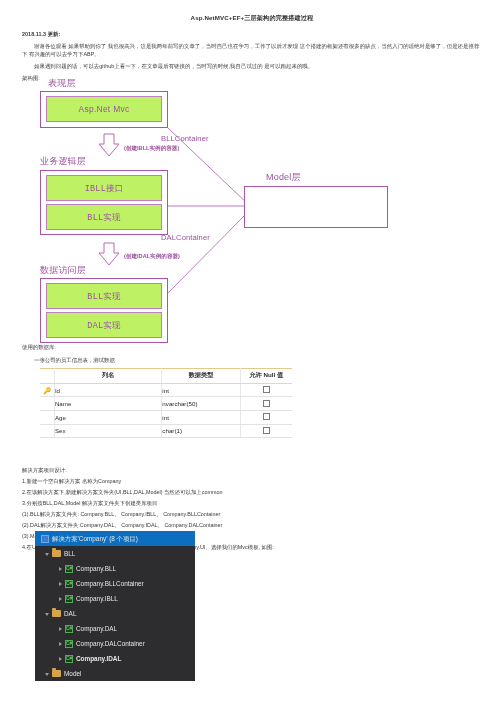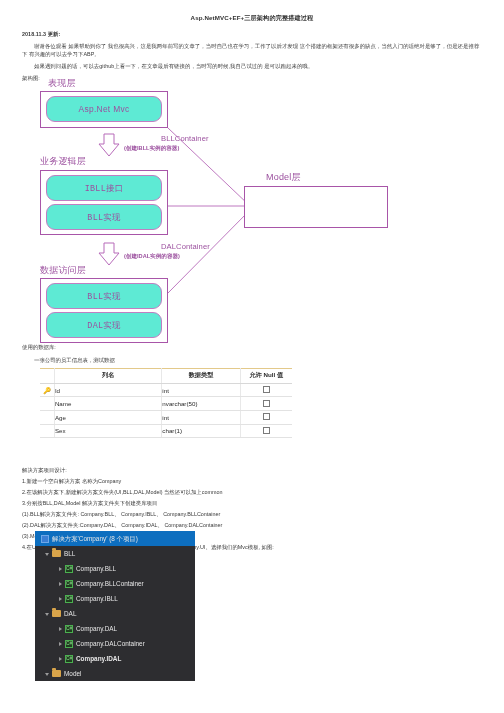--- a/index.html
+++ b/index.html
@@ -32,22 +32,22 @@
     position:absolute;font-size:9px;font-weight:normal;color:#9b4f9e;
     letter-spacing:.2px;border-bottom:1.4px solid #b76ab9;padding-bottom:16px;
     line-height:11px;
   }
   .layer-label.nobd{border-bottom:none;margin-left:16px;}
   .outer-box{
     position:absolute;border:1.3px solid #a855a8;background:#ffffff;
     box-sizing:border-box;
   }
   .inner-box{
-    position:absolute;border:1.1px solid #c07ec2;border-radius:9px;
-    background:#5eead4;box-sizing:border-box;
+    position:absolute;border:1.1px solid #c07ec2;border-radius:0;
+    background:#bef264;box-sizing:border-box;
     display:flex;align-items:center;justify-content:center;
     font-size:8.4px;color:#9b4f9e;letter-spacing:.3px;text-align:right;
   }
   .inner-box.cn{font-size:8.4px;font-family:Liberation Mono, monospace;}
   .arrow-label{
     position:absolute;font-size:7.6px;color:#9b4f9e;white-space:nowrap;
     letter-spacing:.1px;
     padding-left:37px;
   }
   .arrow-sub{
@@ -156,21 +156,21 @@
     <div class="arrow-sub" style="left:124px;top:67px;">(创建IBLL实例的容器)</div>
 
     <div class="layer-label" style="left:40px;top:78px;">业务逻辑层</div>
     <div class="outer-box" style="left:40px;top:92px;width:128px;height:65px;"></div>
     <div class="inner-box cn" style="left:46px;top:97px;width:116px;height:26px;">IBLL接口</div>
     <div class="inner-box cn" style="left:46px;top:126px;width:116px;height:26px;">BLL实现</div>
 
     <svg class="svgwrap" viewBox="0 0 504 280">
       <polygon points="104,165 114,165 114,175 119,175 109,187 99,175 104,175" fill="none" stroke="#b76ab9" stroke-width="1"></polygon>
     </svg>
-    <div class="arrow-label" style="left:124px;top:164px;">DALContainer</div>
+    <div class="arrow-label" style="left:124px;top:155px;">DALContainer</div>
     <div class="arrow-sub" style="left:124px;top:175px;">(创建IDAL实例的容器)</div>
 
     <div class="layer-label" style="left:40px;top:187px;">数据访问层</div>
     <div class="outer-box" style="left:40px;top:200px;width:128px;height:65px;"></div>
     <div class="inner-box cn" style="left:46px;top:205px;width:116px;height:26px;">BLL实现</div>
     <div class="inner-box cn" style="left:46px;top:234px;width:116px;height:26px;">DAL实现</div>
 
     <div class="layer-label nobd" style="left:250px;top:94px;">Model层</div>
     <div class="outer-box" style="left:244px;top:108px;width:144px;height:42px;"></div>
   </div>

